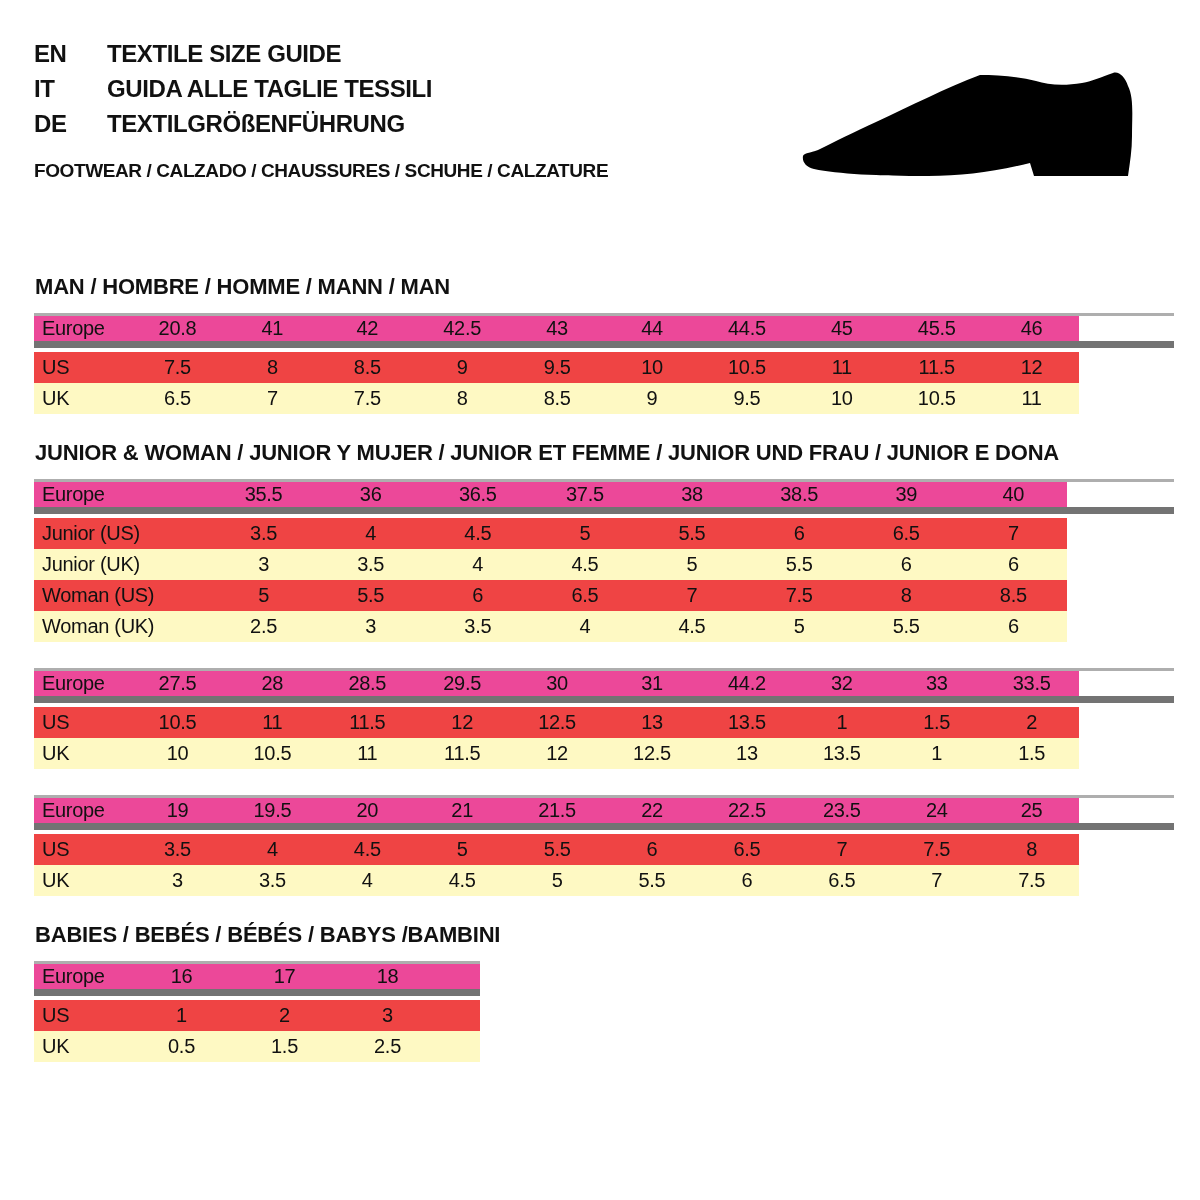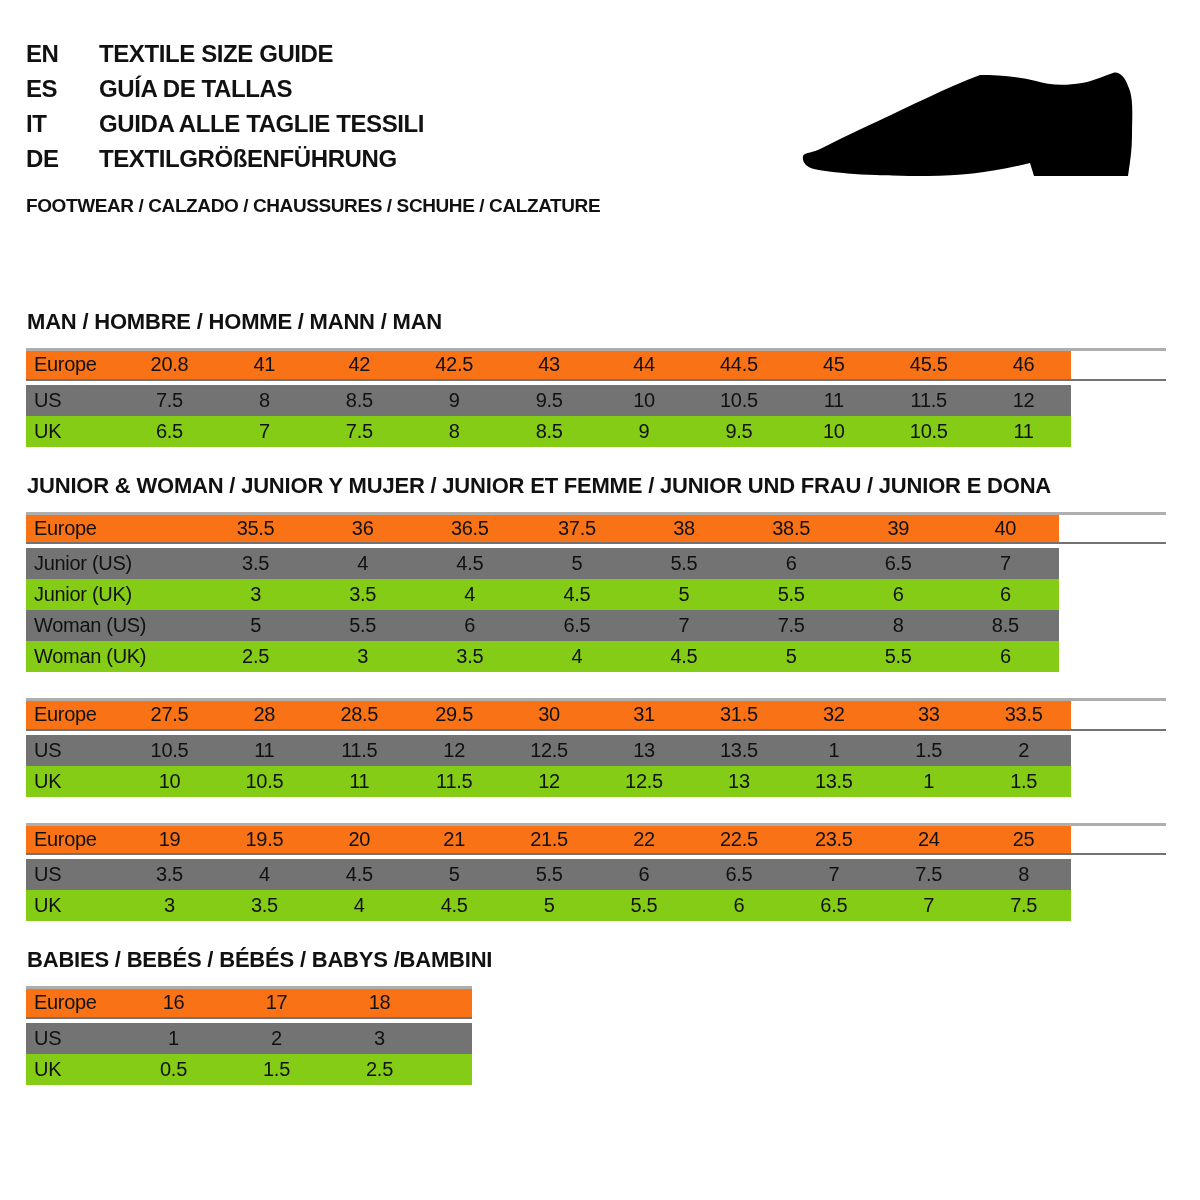--- a/index.html
+++ b/index.html
@@ -6,21 +6,21 @@
   body {
     width: 1200px; height: 1200px;
     font-family: "Liberation Sans", sans-serif;
     color: #111;
     overflow: hidden;
   }
   .page {
     position: relative;
     width: 1200px; height: 1200px;
     box-sizing: border-box;
-    padding: 36px 30px 0 26px;
+    padding: 36px 30px 0 34px;
     background: #fff;
   }
   
   .lang-block { }
   .lang-row { display: flex; align-items: center; height: 35px; }
   .lang-code, .lang-title {
     font-size: 24px; font-weight: 700; letter-spacing: -0.4px;
     font-stretch: condensed; white-space: nowrap;
   }
   .lang-code { width: 73px; flex: none; }
@@ -39,30 +39,30 @@
     font-size: 22px; font-weight: 700; letter-spacing: -0.2px;
     font-stretch: condensed; white-space: nowrap;
   }
   table.size-table {
     border-collapse: collapse;
     table-layout: fixed;
     width: 1140px;
   }
   table.size-table.t-babies { width: 446px; }
   .size-table tr.header-row {
-    background: #f97316;
+    background: #ec4899;
     border-top: 3px solid #aeaeae;
-    border-bottom: 2px solid #737373;
+    border-bottom: 7px solid #737373;
     height: 30px;
     margin-left: 48px;
   }
   .size-table tr.gap-row { height: 4px; background: #fff; }
   .size-table tr.gap-row td { padding: 0; height: 4px; }
-  .size-table tr.data-row { height: 31px; background: #737373; }
-  .size-table tr.data-row.alt { background: #84cc16; }
+  .size-table tr.data-row { height: 31px; background: #ef4444; }
+  .size-table tr.data-row.alt { background: #fef9c3; }
   .size-table th.row-label {
     width: 88px;
     text-align: left;
     padding: 0 0 0 8px;
     font-size: 20px; font-weight: 400; letter-spacing: -0.3px;
     white-space: nowrap;
   }
   table.t-junior-woman th.row-label { width: 168px; }
   .size-table td.cell {
     text-align: center;
@@ -74,24 +74,20 @@
 </style>
 </head>
 <body>
 
 <div class="page">
 
   <div class="lang-block">
     <div class="lang-row">
       <span class="lang-code">EN</span>
       <span class="lang-title">TEXTILE SIZE GUIDE</span>
-    </div>
-    <div class="lang-row">
-      <span class="lang-code">ES</span>
-      <span class="lang-title">GUÍA DE TALLAS</span>
     </div>
     <div class="lang-row">
       <span class="lang-code">IT</span>
       <span class="lang-title">GUIDA ALLE TAGLIE TESSILI</span>
     </div>
     <div class="lang-row">
       <span class="lang-code">DE</span>
       <span class="lang-title">TEXTILGRÖßENFÜHRUNG</span>
     </div>
   </div>
@@ -241,21 +237,21 @@
     <table class="size-table t-kids">
       <tbody>
   <tr class="header-row">
     <th class="row-label">Europe</th>
   <td class="cell">27.5</td>
               <td class="cell">28</td>
               <td class="cell">28.5</td>
               <td class="cell">29.5</td>
               <td class="cell">30</td>
               <td class="cell">31</td>
-              <td class="cell">31.5</td>
+              <td class="cell">44.2</td>
               <td class="cell">32</td>
               <td class="cell">33</td>
               <td class="cell">33.5</td>
             </tr>
 <tr class="gap-row">
               <td colspan="12"></td>
             </tr>
   <tr class="data-row">
     <th class="row-label">US</th>
   <td class="cell">10.5</td>

